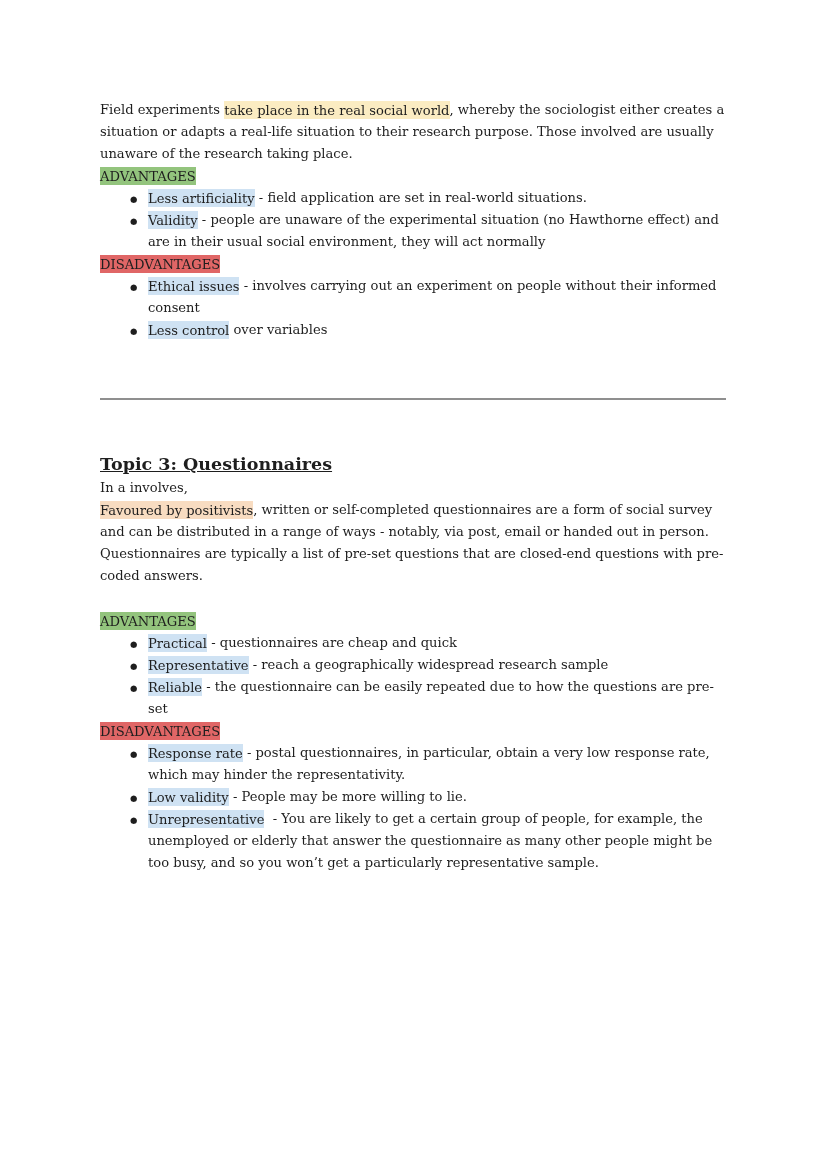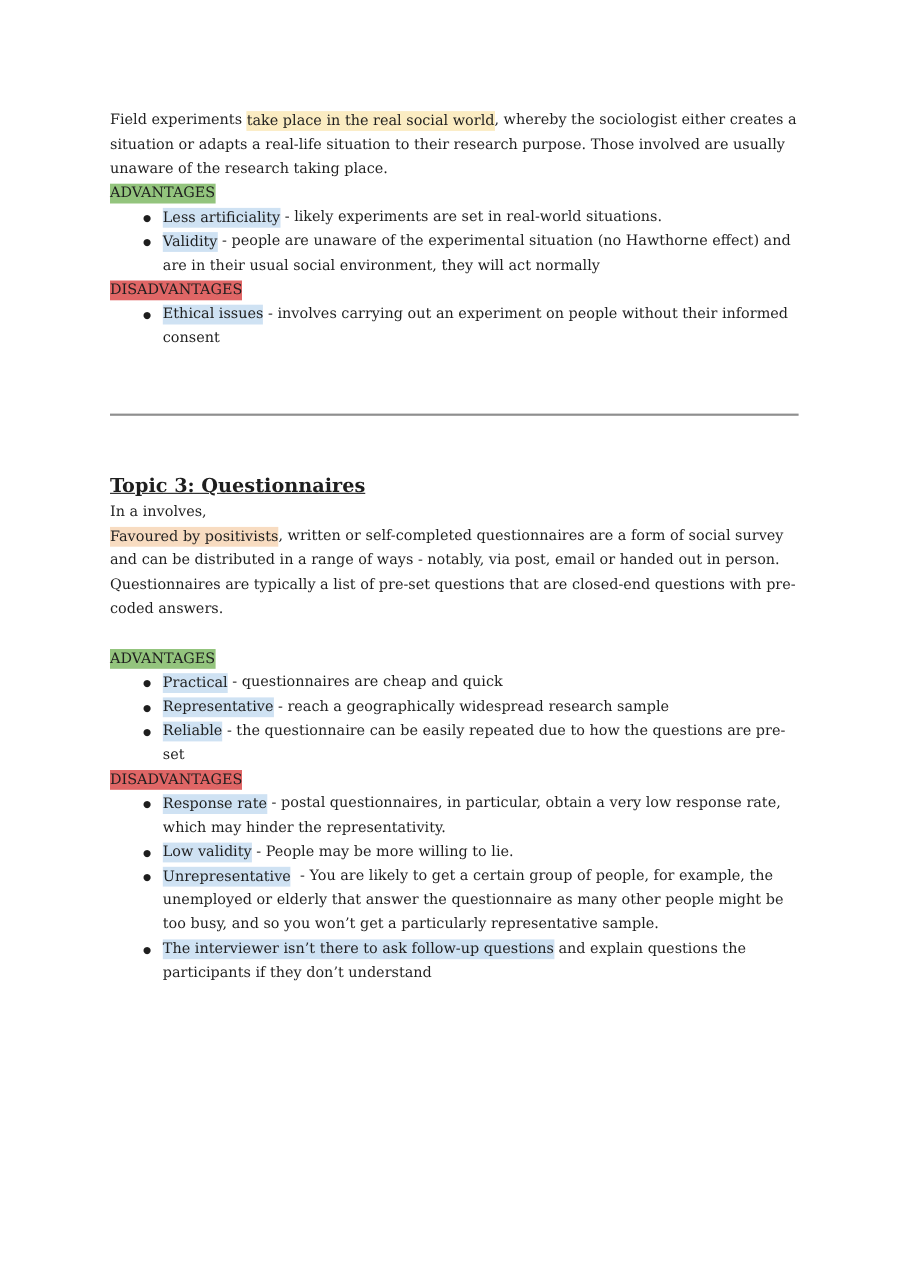--- a/index.html
+++ b/index.html
@@ -49,41 +49,41 @@
 </head>
 <body>
 
 <div class="page">
   <div class="content">
 
     <div class="para"><span class="seg">Field experiments </span><span class="hl hl-yellow">take place in the real social world</span><span class="seg">, whereby the sociologist either creates a situation or adapts a real-life situation to their research purpose. Those involved are usually unaware of the research taking place.</span></div>
 
     <div class="label-line"><span class="hl hl-green">ADVANTAGES</span></div>
 
-    <div class="bullet"><span class="dot"></span><span class="hl hl-blue">Less artificiality</span><span class="seg"> - likely experiments are set in real-world situations.</span></div>
+    <div class="bullet"><span class="dot"></span><span class="hl hl-blue">Less artificiality</span><span class="seg"> - field application are set in real-world situations.</span></div>
     <div class="bullet"><span class="dot"></span><span class="hl hl-blue">Validity</span><span class="seg"> - people are unaware of the experimental situation (no Hawthorne effect) and are in their usual social environment, they will act normally</span></div>
 
     <div class="label-line"><span class="hl hl-red">DISADVANTAGES</span></div>
 
     <div class="bullet"><span class="dot"></span><span class="hl hl-blue">Ethical issues</span><span class="seg"> - involves carrying out an experiment on people without their informed consent</span></div>
+    <div class="bullet"><span class="dot"></span><span class="hl hl-blue">Less control</span><span class="seg"> over variables</span></div>
 
     <hr class="divider">
 
     <div class="heading">Topic 3: Questionnaires</div>
     <div class="lead-in">In a involves,</div>
 
     <div class="para"><span class="hl hl-peach">Favoured by positivists</span><span class="seg">, written or self-completed questionnaires are a form of social survey and can be distributed in a range of ways - notably, via post, email or handed out in person. Questionnaires are typically a list of pre-set questions that are closed-end questions with pre-coded answers.</span></div>
 
     <div class="label-line mt-blank"><span class="hl hl-green">ADVANTAGES</span></div>
 
     <div class="bullet"><span class="dot"></span><span class="hl hl-blue">Practical</span><span class="seg"> - questionnaires are cheap and quick</span></div>
     <div class="bullet"><span class="dot"></span><span class="hl hl-blue">Representative</span><span class="seg"> - reach a geographically widespread research sample</span></div>
     <div class="bullet"><span class="dot"></span><span class="hl hl-blue">Reliable</span><span class="seg"> - the questionnaire can be easily repeated due to how the questions are pre-set</span></div>
 
     <div class="label-line"><span class="hl hl-red">DISADVANTAGES</span></div>
 
     <div class="bullet"><span class="dot"></span><span class="hl hl-blue">Response rate</span><span class="seg"> - postal questionnaires, in particular, obtain a very low response rate, which may hinder the representativity.</span></div>
     <div class="bullet"><span class="dot"></span><span class="hl hl-blue">Low validity</span><span class="seg"> - People may be more willing to lie.</span></div>
     <div class="bullet"><span class="dot"></span><span class="hl hl-blue">Unrepresentative</span><span class="seg">  - You are likely to get a certain group of people, for example, the unemployed or elderly that answer the questionnaire as many other people might be too busy, and so you won’t get a particularly representative sample.</span></div>
-    <div class="bullet"><span class="dot"></span><span class="hl hl-blue">The interviewer isn’t there to ask follow-up questions</span><span class="seg"> and explain questions the participants if they don’t understand</span></div>
 
   </div>
 </div>
 
 </body></html>

